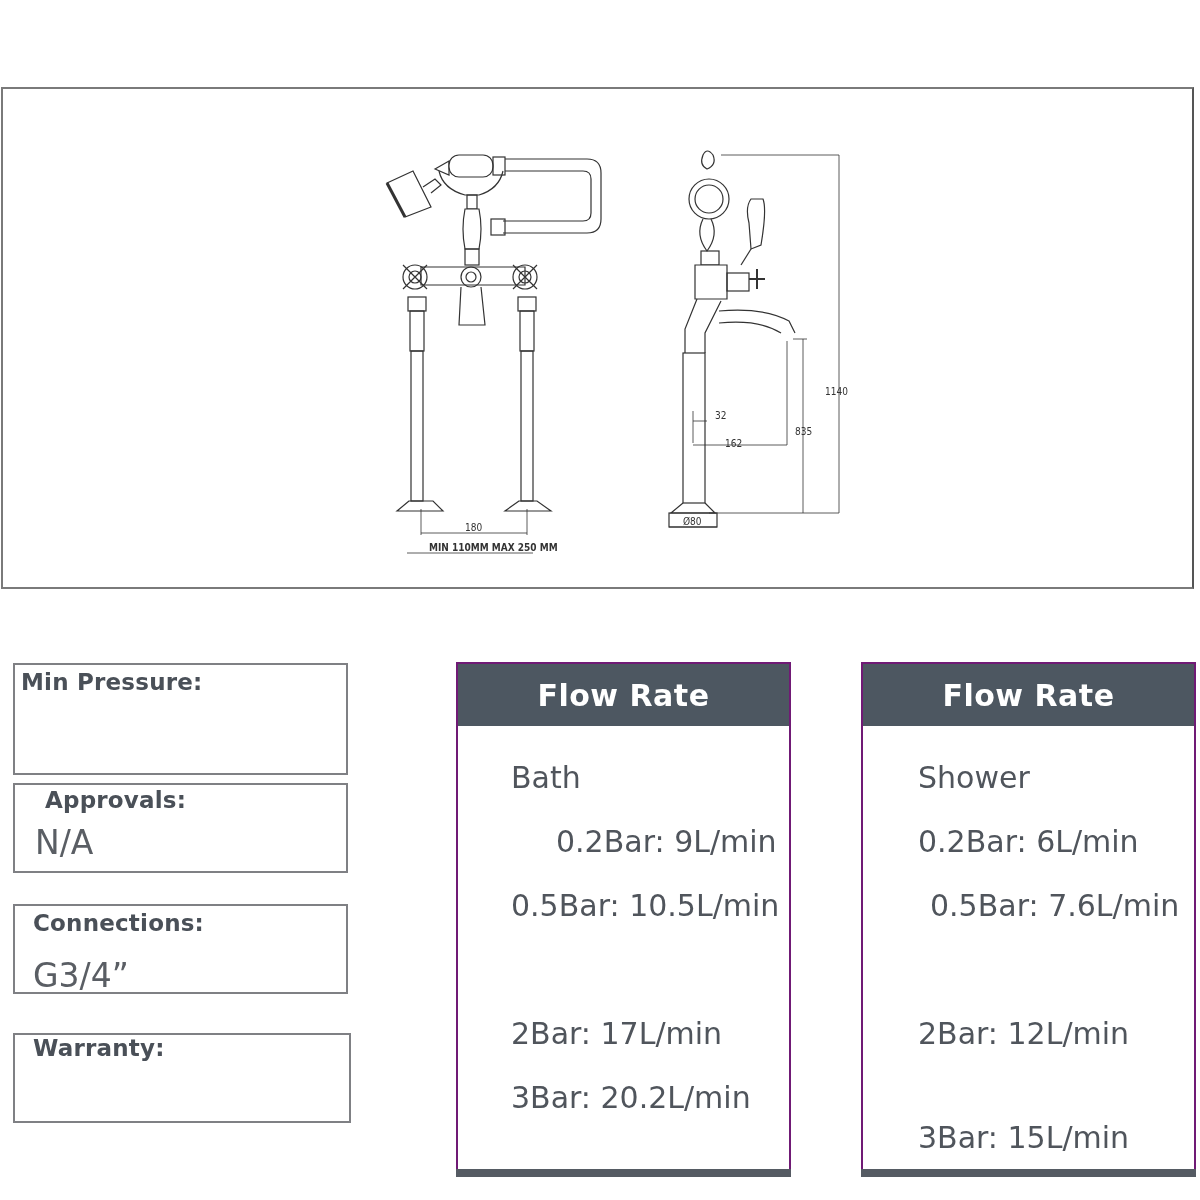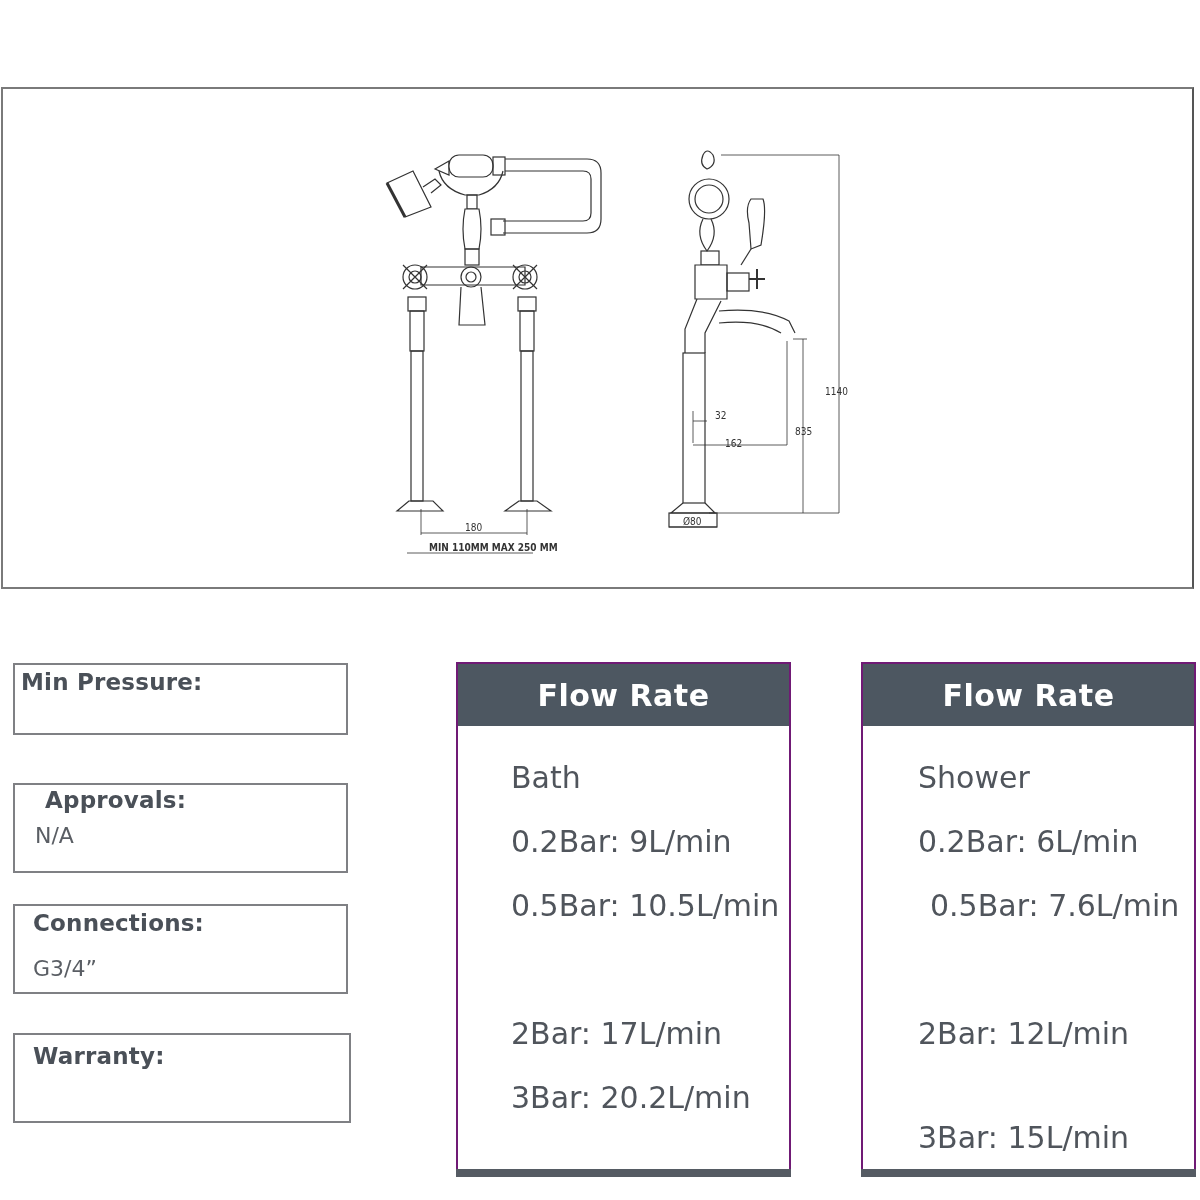--- a/index.html
+++ b/index.html
@@ -3,21 +3,21 @@
 <meta charset="utf-8">
 <style>
   html, body { margin:0; padding:0; background:#ffffff; }
   body { width:1200px; height:1200px; position:relative; overflow:hidden;
          font-family:"DejaVu Sans", sans-serif; color:#4a5058; }
   .drawing-frame { position:absolute; left:1px; top:87px; width:1193px; height:502px;
          border:2px solid #7a7a7a; border-right-color:#555; box-sizing:border-box; background:#fff; }
   .drawing-frame svg { position:absolute; left:0; top:0; }
   .spec-box { position:absolute; border:2px solid #7f8084; box-sizing:border-box; background:#fff; }
   .spec-label { position:absolute; font-size:23px; font-weight:bold; color:#4a5058; letter-spacing:0.2px; }
-  .spec-value { position:absolute; font-size:22px; color:#5a5e64; }
+  .spec-value { position:absolute; font-size:33px; color:#5a5e64; }
   .flow-card { position:absolute; width:335px; height:515px; border:2px solid #701a75;
          box-sizing:border-box; background:#fff; }
   .flow-header { height:62px; background:#4d5761; color:#ffffff; font-weight:bold; font-size:30px;
          display:flex; align-items:center; justify-content:center; letter-spacing:0.5px; }
   .flow-footer { position:absolute; left:-2px; right:-2px; bottom:-2px; height:8px; background:#555b63; }
   .flow-title { position:absolute; left:53px; font-size:30px; color:#50555c; }
   .flow-row { position:absolute; left:53px; font-size:30px; color:#50555c; white-space:nowrap; }
   .dim { font-family:"DejaVu Sans Condensed","DejaVu Sans", sans-serif; font-size:10px; fill:#333; }
 </style>
 </head>
@@ -105,40 +105,40 @@
     <text class="dim" x="462" y="442">180</text>
     <text class="dim" x="426" y="462" font-weight="bold" font-size="7">MIN 110MM  MAX 250 MM</text>
     <text class="dim" x="822" y="306">1140</text>
     <text class="dim" x="792" y="346">835</text>
     <text class="dim" x="712" y="330">32</text>
     <text class="dim" x="722" y="358">162</text>
     <text class="dim" x="680" y="436">Ø80</text>
   </svg>
 </div>
 
-<div class="spec-box" style="left:13px;top:663px;width:335px;height:72px;">
+<div class="spec-box" style="left:13px;top:663px;width:335px;height:112px;">
   <span class="spec-label" style="left:6px;top:4px;">Min Pressure:</span>
   <span class="spec-value" style="left:18px;top:40px;"></span>
 </div>
 <div class="spec-box" style="left:13px;top:783px;width:335px;height:90px;">
   <span class="spec-label" style="left:30px;top:2px;">Approvals:</span>
   <span class="spec-value" style="left:20px;top:38px;">N/A</span>
 </div>
 <div class="spec-box" style="left:13px;top:904px;width:335px;height:90px;">
   <span class="spec-label" style="left:18px;top:4px;">Connections:</span>
   <span class="spec-value" style="left:18px;top:50px;">G3/4”</span>
 </div>
 <div class="spec-box" style="left:13px;top:1033px;width:338px;height:90px;">
-  <span class="spec-label" style="left:18px;top:8px;">Warranty:</span>
+  <span class="spec-label" style="left:18px;top:0;">Warranty:</span>
 </div>
 
 <div class="flow-card" style="left:456px;top:662px;">
   <div class="flow-header">Flow Rate</div>
   <div class="flow-title" style="top:96px;">Bath</div>
-  <div class="flow-row" style="top:160px;">0.2Bar: 9L/min</div>
+  <div class="flow-row" style="top:160px;margin-left:45px;">0.2Bar: 9L/min</div>
   <div class="flow-row" style="top:224px;">0.5Bar: 10.5L/min</div>
   <div class="flow-row" style="top:352px;">2Bar: 17L/min</div>
   <div class="flow-row" style="top:416px;">3Bar: 20.2L/min</div>
   <div class="flow-footer"></div>
 </div>
 
 <div class="flow-card" style="left:861px;top:662px;">
   <div class="flow-header">Flow Rate</div>
   <div class="flow-title" style="top:96px;left:55px;">Shower</div>
   <div class="flow-row" style="top:160px;left:55px;">0.2Bar: 6L/min</div>

